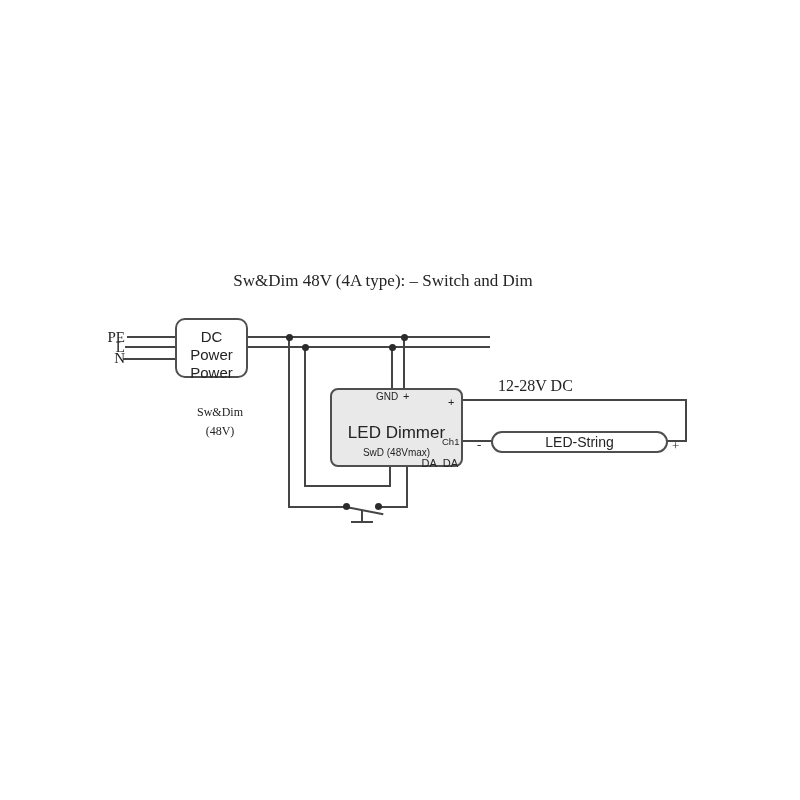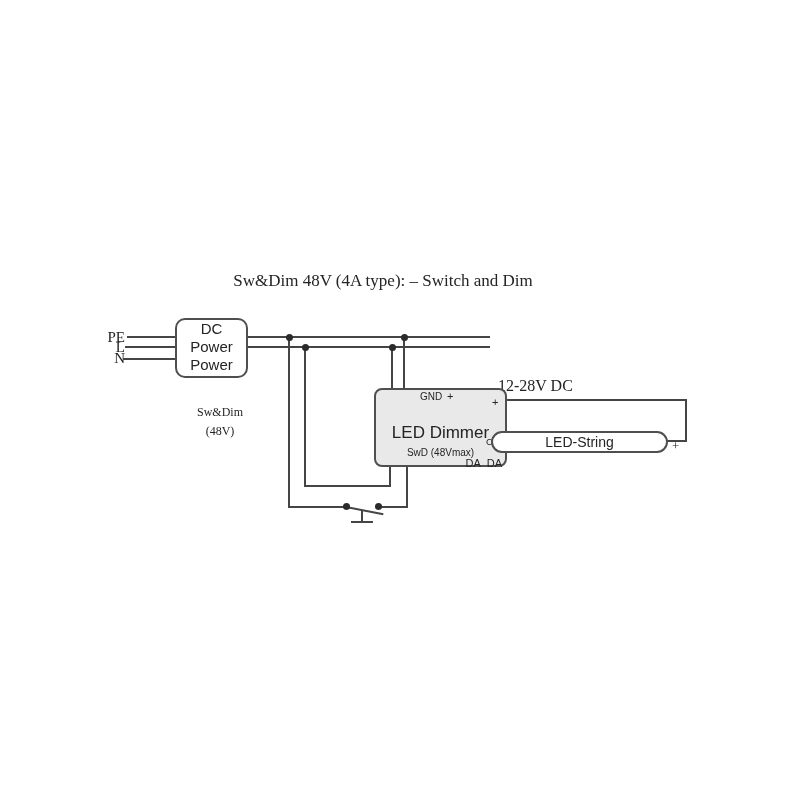--- a/index.html
+++ b/index.html
@@ -19,30 +19,29 @@
 
   .lbl { position: absolute; color: var(--text); white-space: nowrap; font-family: Liberation Serif, serif; }
 
   .title { left: 133px; top: 271px; width: 500px; text-align: center; font-size: 17px; }
 
   .io-label { width: 34px; text-align: right; font-size: 15px; }
 
   .psu-box {
     position: absolute; left: 175px; top: 318px; width: 73px; height: 60px;
     background: #fff; border: 2px solid var(--border); border-radius: 10px;
-    z-index: 4; text-align: center; font-size: 15px; line-height: 18px; padding-top: 0;
+    z-index: 4; text-align: center; font-size: 15px; line-height: 18px; padding-top: 8px;
   }
 
   .sys-label { left: 160px; top: 403px; width: 120px; text-align: center; font-size: 12px; line-height: 19px; }
 
   .dimmer-box {
     position: absolute; left: 330px; top: 388px; width: 133px; height: 79px;
     background: var(--dimmer_fill); border: 2px solid var(--border); border-radius: 8px;
     z-index: 4;
-    margin-left: 44px;
   }
   .dimmer-box .inner { position: absolute; white-space: nowrap; }
   .d-gnd   { left: 44px;  top: 1px;  font-size: 10px; }
   .d-ptop  { left: 71px;  top: 0px;  font-size: 11px; }
   .d-pout  { left: 116px; top: 6px;  font-size: 11px; }
   .d-name1 { left: 0; top: 14px; width: 129px; text-align: center; font-size: 17px; }
   .d-name2 { left: 0; top: 33px; width: 129px; text-align: center; font-size: 17px; }
   .d-spec  { left: 0; top: 57px; width: 129px; text-align: center; font-size: 10px; }
   .d-da    { left: 0; top: 67px; width: 129px; text-align: right; font-size: 11px; }
   .d-da span { margin: 0 3px; }

